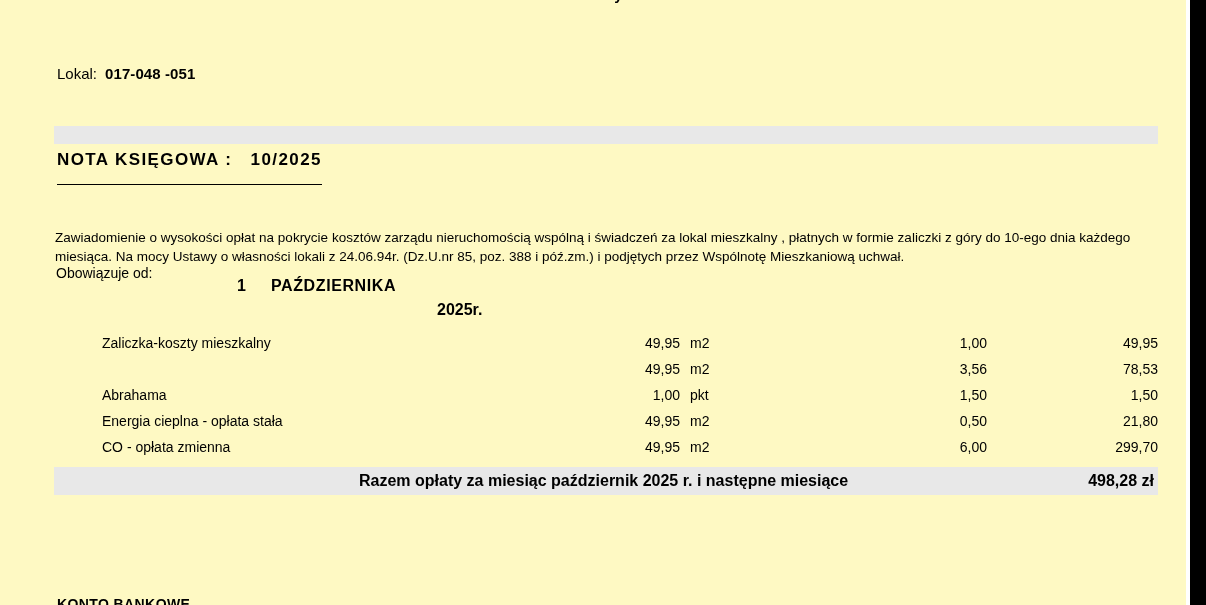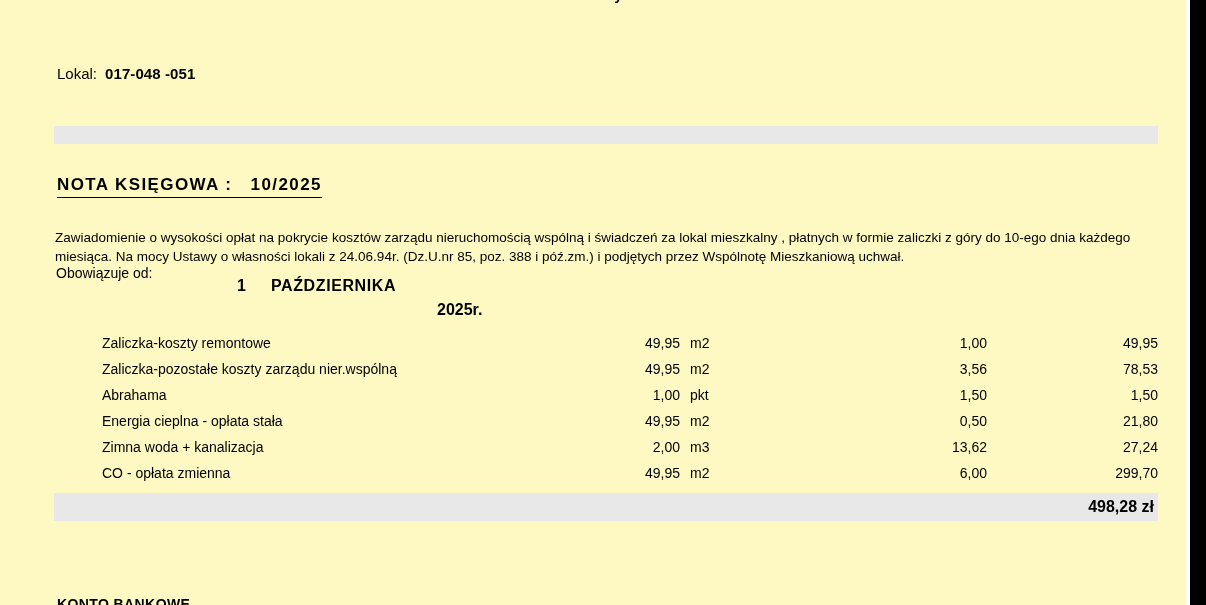--- a/index.html
+++ b/index.html
@@ -83,26 +83,26 @@
     top: 126px;
     width: 1104px;
     height: 18px;
     background: #e8e8e8;
   }
 
   
   .nota {
     position: absolute;
     left: 57px;
-    top: 175px;
+    top: 150px;
     font-size: 17px;
     font-weight: bold;
     letter-spacing: 1.4px;
     border-bottom: 1px solid #000;
-    padding-bottom: 2px;
+    padding-bottom: 14px;
     white-space: pre;
   }
 
   
   .para {
     position: absolute;
     left: 55px;
     top: 203px;
     width: 1100px;
     font-size: 13.5px;
@@ -273,29 +273,28 @@
   <div class="para">Zawiadomienie o wysokości opłat na pokrycie kosztów zarządu nieruchomością wspólną i świadczeń za lokal mieszkalny , płatnych w formie zaliczki z góry do 10-ego dnia każdego miesiąca. Na mocy Ustawy o własności lokali z 24.06.94r. (Dz.U.nr 85, poz. 388 i póź.zm.) i podjętych przez Wspólnotę Mieszkaniową uchwał.</div>
 
   <div class="obow-label">Obowiązuje od:</div>
   <div class="obow-day">1</div>
   <div class="obow-month">PAŹDZIERNIKA</div>
   <div class="obow-year">2025r.</div>
 
   <div class="tbl">
 
     <div class="row">
-      <div class="c-name">Zaliczka-koszty remontowe</div>
+      <div class="c-name">Zaliczka-koszty mieszkalny</div>
       <div class="c-qty">49,95</div>
       <div class="c-unit">m2</div>
       <div class="c-price">1,00</div>
       <div class="c-amount">49,95</div>
     </div>
 
     <div class="row">
-      <div class="c-name">Zaliczka-pozostałe koszty zarządu nier.wspólną</div>
       <div class="c-qty">49,95</div>
       <div class="c-unit">m2</div>
       <div class="c-price">3,56</div>
       <div class="c-amount">78,53</div>
     </div>
 
     <div class="row">
       <div class="c-name">Abrahama</div>
       <div class="c-qty">1,00</div>
       <div class="c-unit">pkt</div>
@@ -304,37 +303,31 @@
     </div>
 
     <div class="row">
       <div class="c-name">Energia cieplna - opłata stała</div>
       <div class="c-qty">49,95</div>
       <div class="c-unit">m2</div>
       <div class="c-price">0,50</div>
       <div class="c-amount">21,80</div>
     </div>
 
-    <div class="row">
-      <div class="c-name">Zimna woda + kanalizacja</div>
-      <div class="c-qty">2,00</div>
-      <div class="c-unit">m3</div>
-      <div class="c-price">13,62</div>
-      <div class="c-amount">27,24</div>
-    </div>
 
     <div class="row">
       <div class="c-name">CO - opłata zmienna</div>
       <div class="c-qty">49,95</div>
       <div class="c-unit">m2</div>
       <div class="c-price">6,00</div>
       <div class="c-amount">299,70</div>
     </div>
 
     <div class="total-band">
+      <div class="total-label">Razem opłaty za miesiąc październik 2025 r. i następne miesiące</div>
       <div class="total-value">498,28 zł</div>
     </div>
   </div>
 
   <div class="bottom-clip">KONTO BANKOWE</div>
 </div>
 
 <div class="right-gutter">
   <div class="bar"></div>
 </div>

